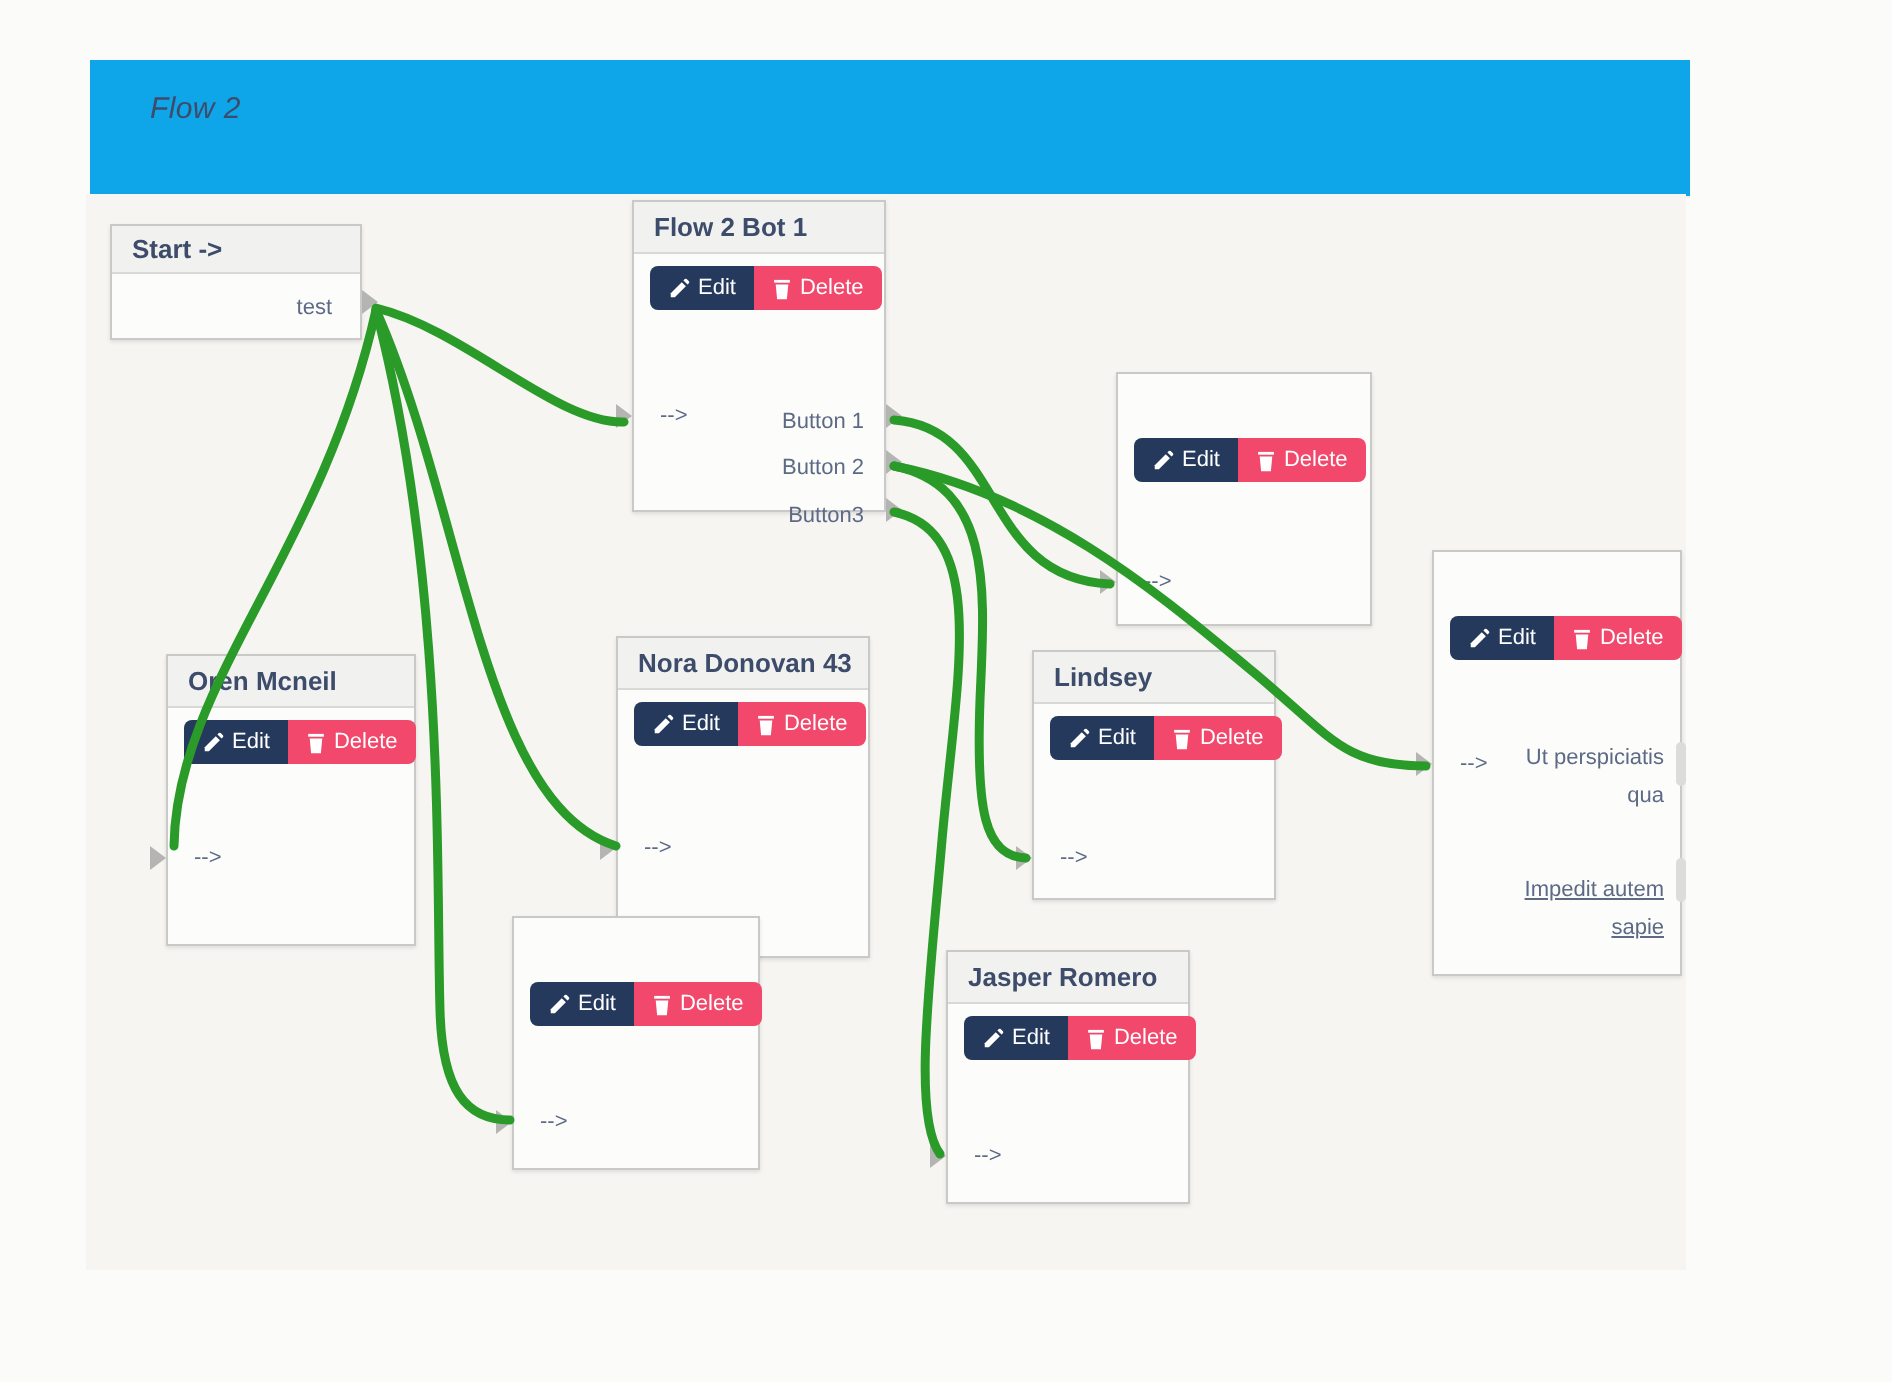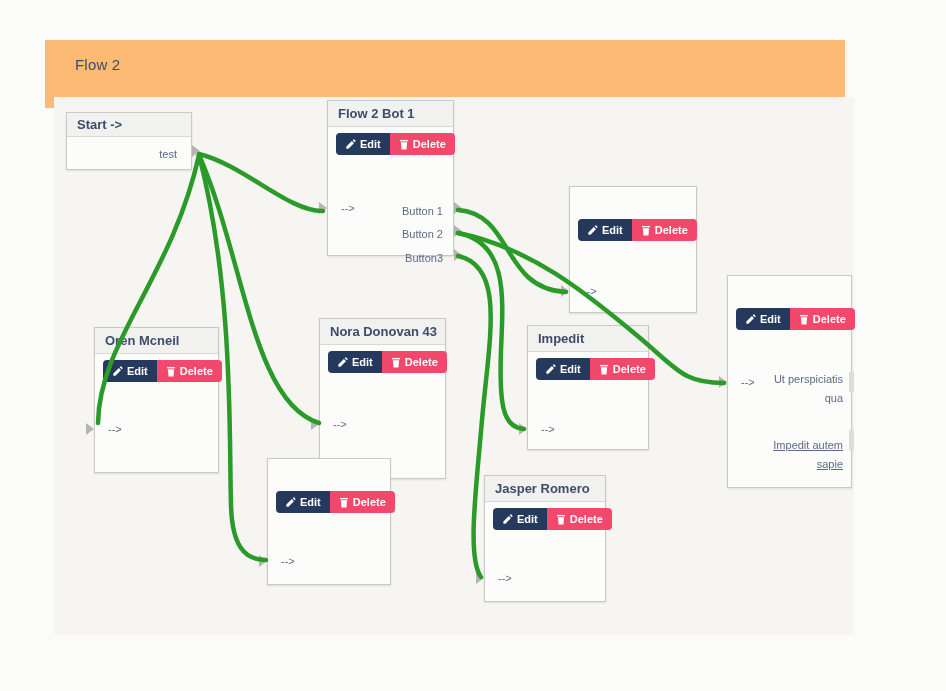--- a/index.html
+++ b/index.html
@@ -1,30 +1,30 @@
 <!DOCTYPE html>
 <html><head>
 <meta charset="utf-8">
 <style>
   * { margin:0; padding:0; box-sizing:border-box; }
   html,body { width:946px; height:691px; }
   body { font-family:"Liberation Sans","DejaVu Sans",sans-serif; background:#fbfbf9; }
   .page { position:relative; width:946px; height:691px; background:#fbfbf9; overflow:hidden; }
 
-  .topbar { position:absolute; left:45px; top:40px; width:800px; height:69px; background:#fdba74; border-bottom:1px solid #f0f0ee; }
+  .topbar { position:absolute; left:45px; top:30px; width:800px; height:69px; background:#0ea5e9; border-bottom:1px solid #f0f0ee;font-style:italic; }
   .flow-title { padding:16px 0 0 30px; font-size:15px; color:#3d4c6b; letter-spacing:.2px; }
 
-  .canvas { position:absolute; left:54px; top:97px; width:800px; height:538px; background:#f6f5f2; }
+  .canvas { position:absolute; left:43px; top:97px; width:800px; height:538px; background:#f6f5f2; }
 
   .node { position:absolute; background:#fcfcfb; border:1px solid #c9c9c8; box-shadow:0 1px 2px rgba(0,0,0,.10); }
   .node-header { height:24px; background:#f1f1ef; border-bottom:1px solid #d8d8d6; font-size:13px; font-weight:700; color:#3d4c6b; padding:4px 0 0 10px; white-space:nowrap; overflow:hidden; }
   .node-header.tall { height:26px; padding-top:5px; }
 
   .btn-row { position:absolute; left:8px; top:32px; display:flex; }
-  .btn { display:flex; align-items:center; gap:4px; border:none; height:22px; padding:0 9px; font-size:11px; font-weight:700; color:#ffffff; cursor:pointer; font-family:inherit; }
+  .btn { display:flex; align-items:center; gap:4px; border:none; height:22px; padding:0 9px; font-size:11px; font-weight:400; color:#ffffff; cursor:pointer; font-family:inherit; }
   .btn.edit { background:#24395c; border-radius:4px 0 0 4px; }
   .btn.delete { background:#f1486c; border-radius:0 4px 4px 0; }
 
   .port-label { position:absolute; font-size:11px; color:#5d6a85; white-space:nowrap; }
   .port-label.right { text-align:right; }
   .multi { white-space:normal; width:78px; line-height:19px; }
 
   .nub { position:absolute; width:0; height:0; border-top:6px solid transparent; border-bottom:6px solid transparent; border-left:8px solid #b4b4b2; }
   .nub.in { left:-9px; }
   .nub.out { right:-9px; }
@@ -155,21 +155,21 @@
               </svg>
             </span>
             <span>Delete</span>
           </button>
       </div>
       <div class="port-label" style="left:13px; top:99px;">--&gt;</div>
       <div class="nub in" style="top:99px;"></div>
     </div>
 
     <div class="node" style="left:473px; top:228px; width:122px; height:125px;">
-      <div class="node-header tall">Impedit</div>
+      <div class="node-header tall">Lindsey</div>
       <div class="btn-row">
         <button class="btn edit">
             <span class="icon">
               <svg width="11" height="11" viewBox="0 0 16 16">
                 <path d="M2 14v-3l8-8 3 3-8 8H2z" fill="#fff"></path>
                 <path d="M11.2 1.8l3 3 1-1a1 1 0 000-1.4L13.6.8a1 1 0 00-1.4 0l-1 1z" fill="#fff"></path>
               </svg>
             </span>
             <span>Edit</span>
           </button>

